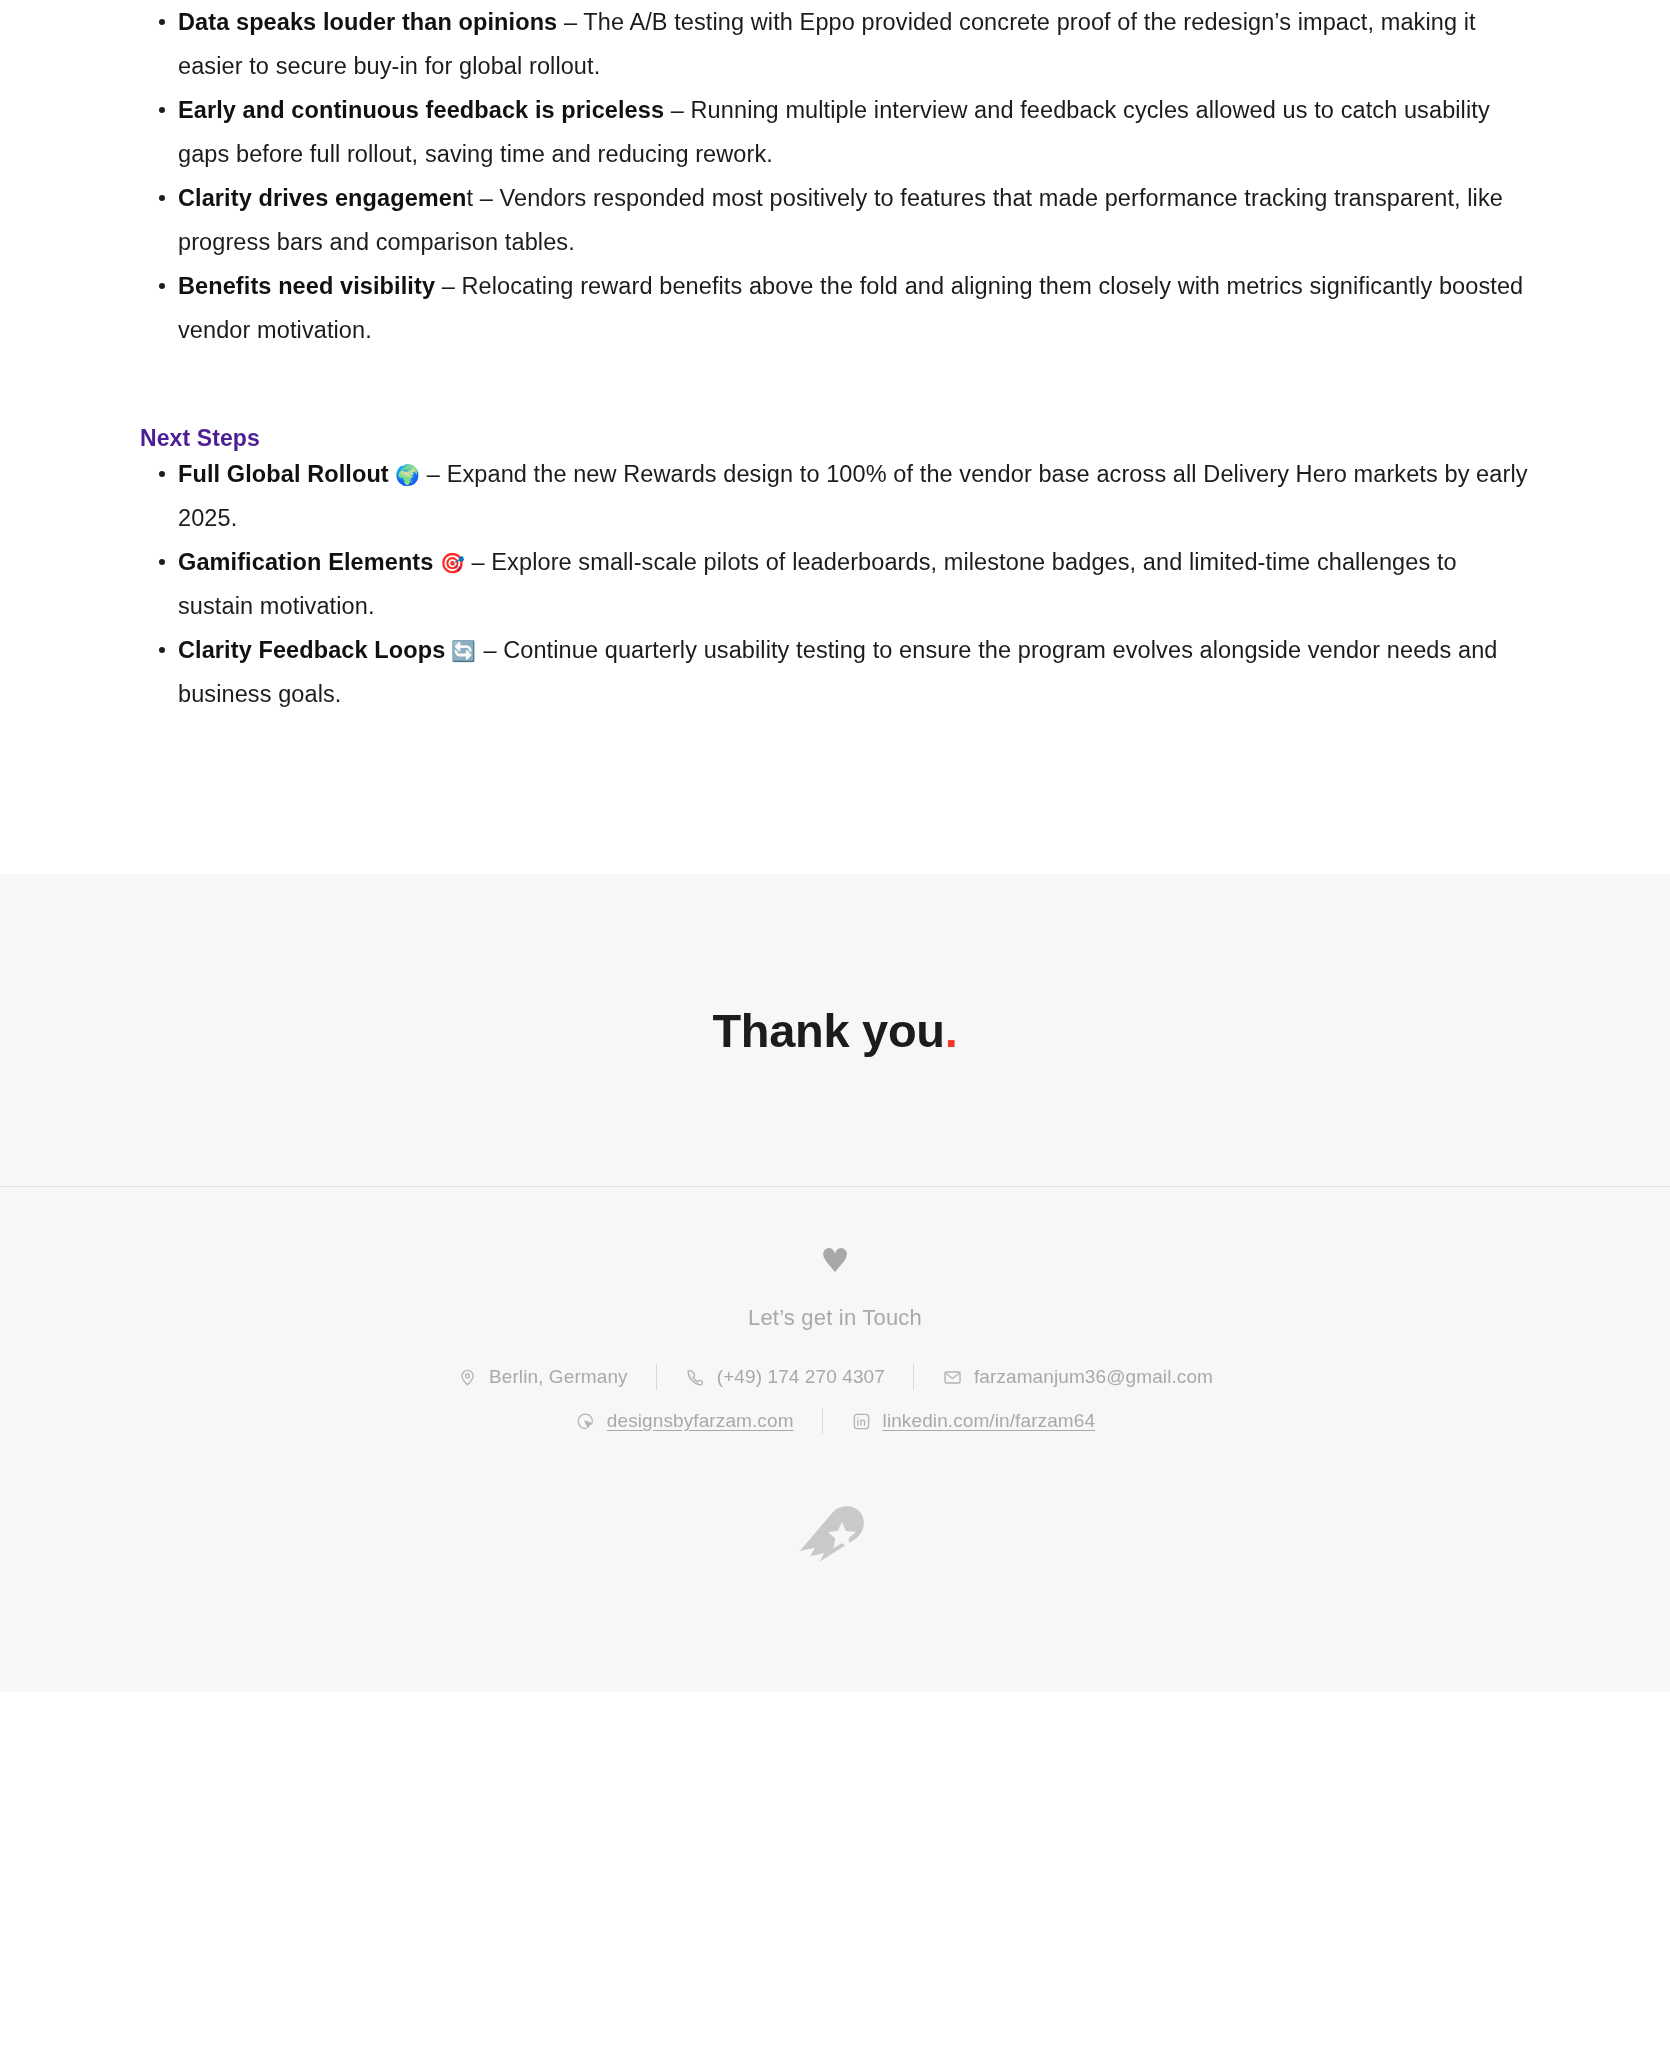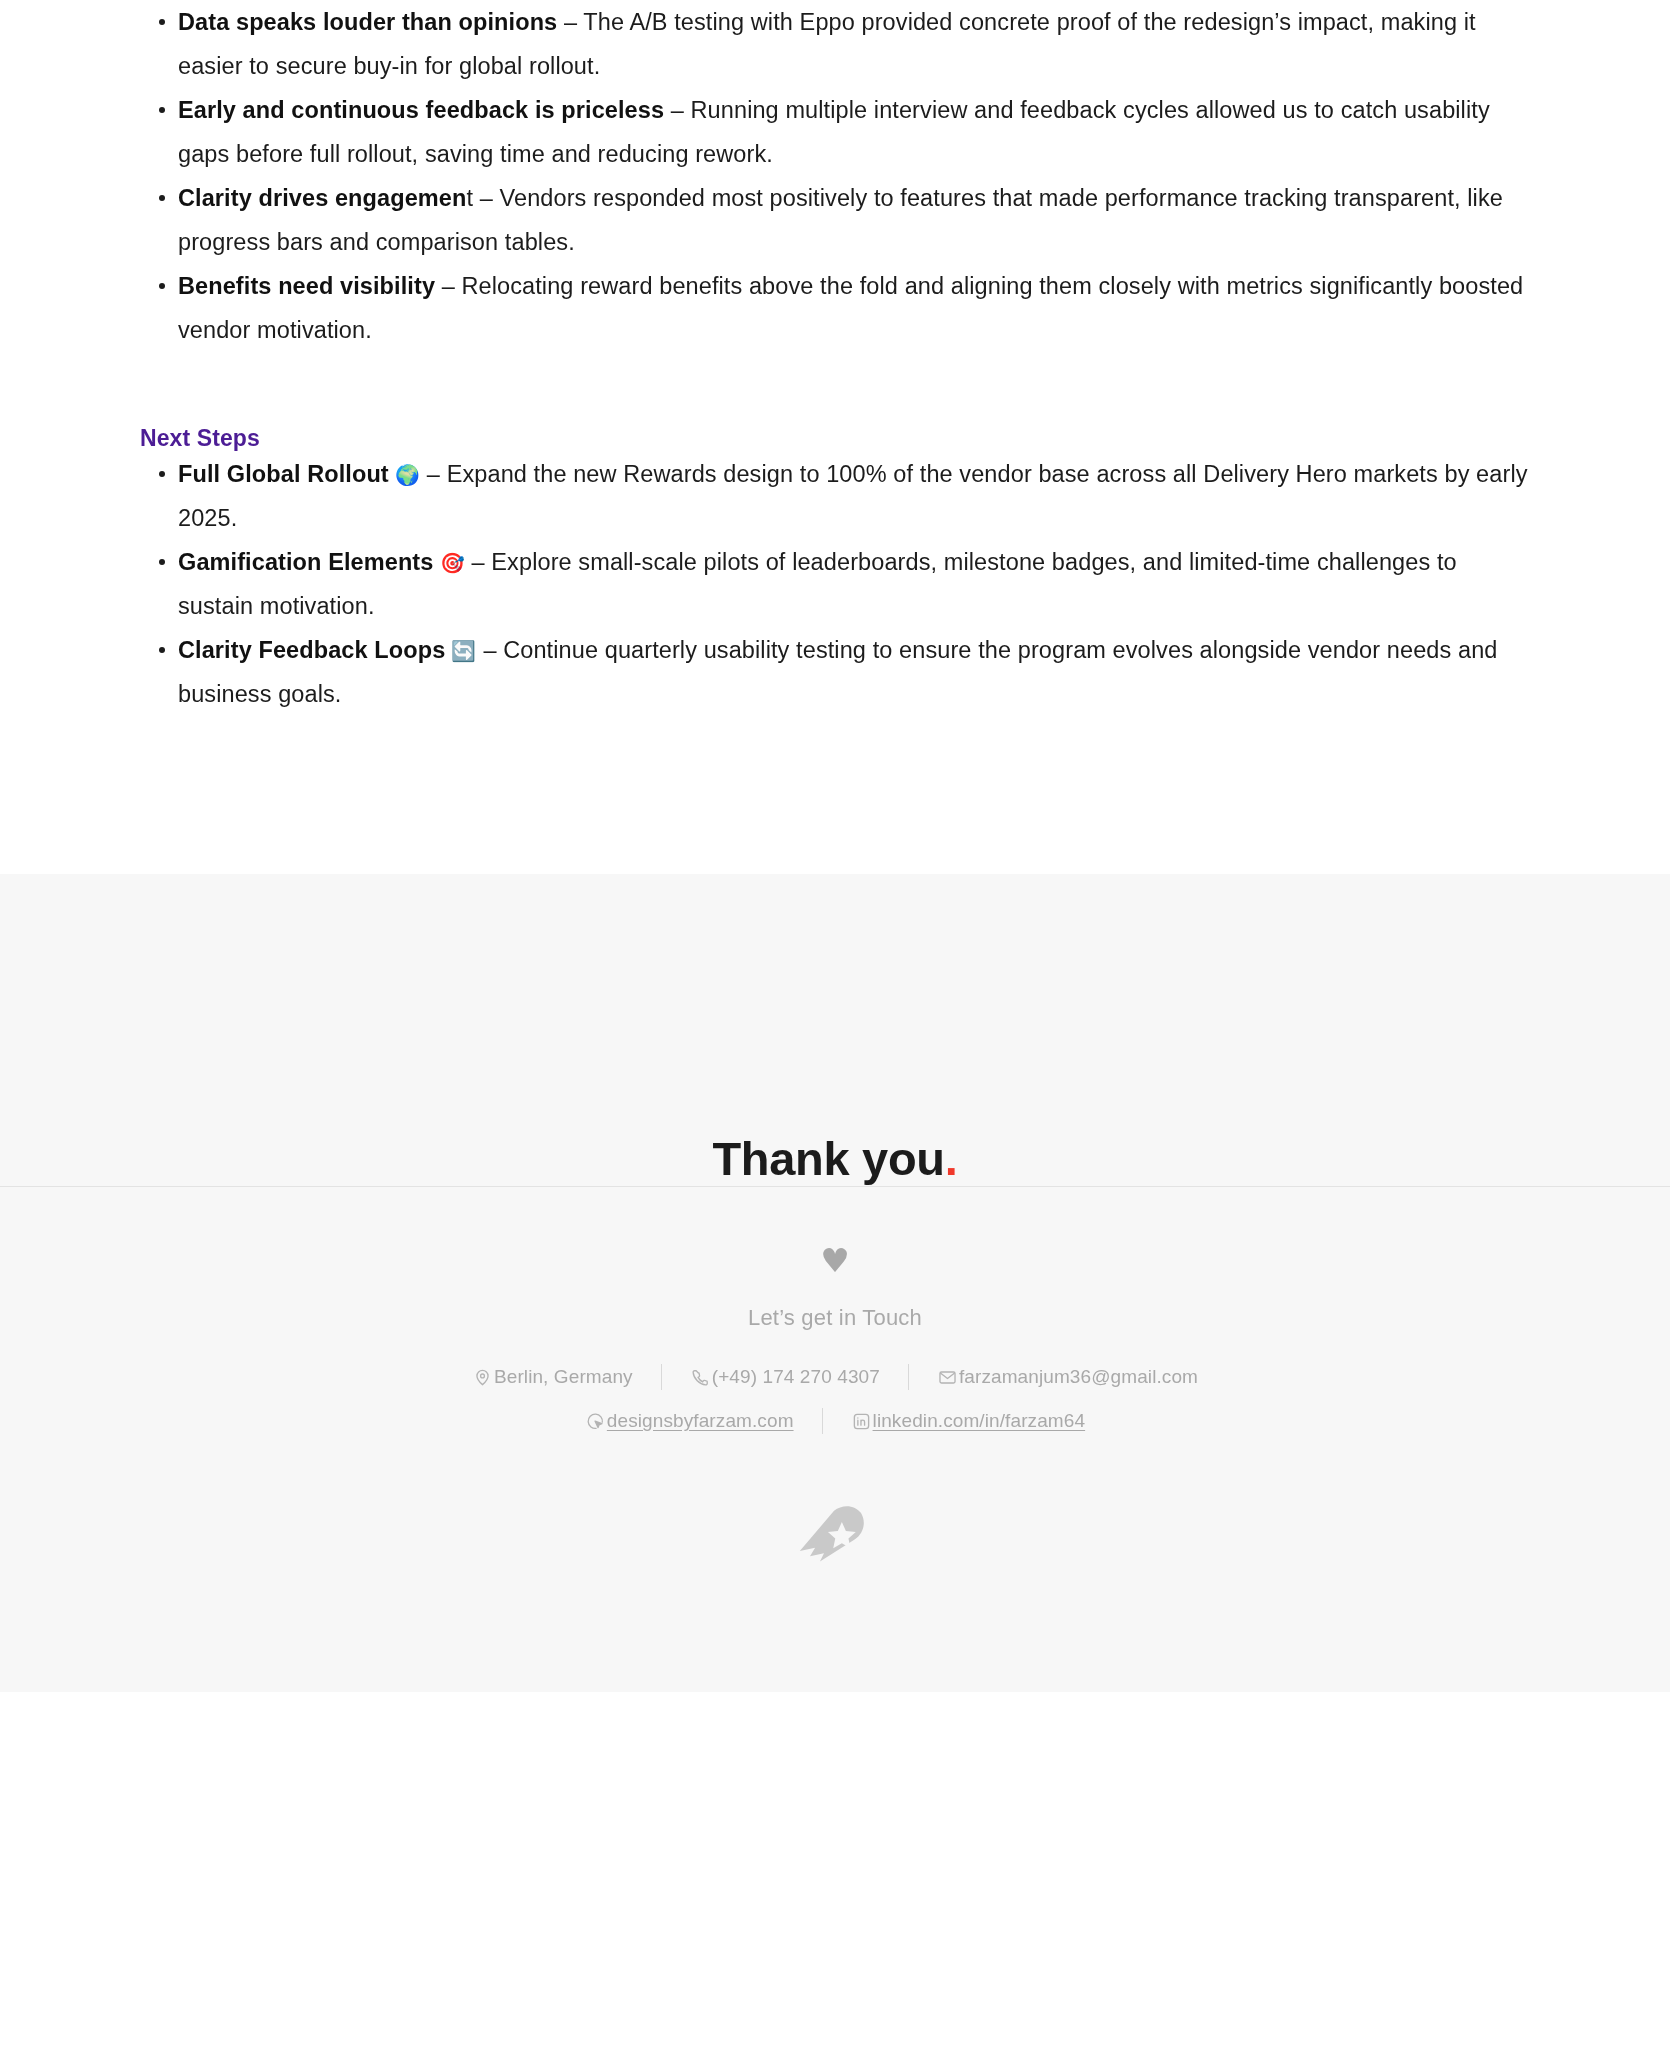--- a/index.html
+++ b/index.html
@@ -91,21 +91,21 @@
 
   
   .footer {
     background: #f7f7f7;
     width: 1670px;
   }
 
   .thankyou-block {
     height: 312px;
     display: flex;
-    align-items: flex-end;
+    align-items: center;
     justify-content: center;
   }
 
   .thankyou {
     font-size: 47px;
     font-weight: 700;
     color: #1c1c1c;
     letter-spacing: -0.3px;
   }
 
@@ -147,21 +147,21 @@
     margin-top: 33px;
   }
 
   .contact-row.row2 {
     margin-top: 18px;
   }
 
   .contact-item {
     display: flex;
     align-items: center;
-    gap: 1px;
+    gap: 11px;
     color: #a9a9a9;
     font-size: 19px;
     letter-spacing: 0.1px;
     white-space: nowrap;
   }
 
   .contact-item.link span.label {
     text-decoration: underline;
     text-underline-offset: 3px;
   }

